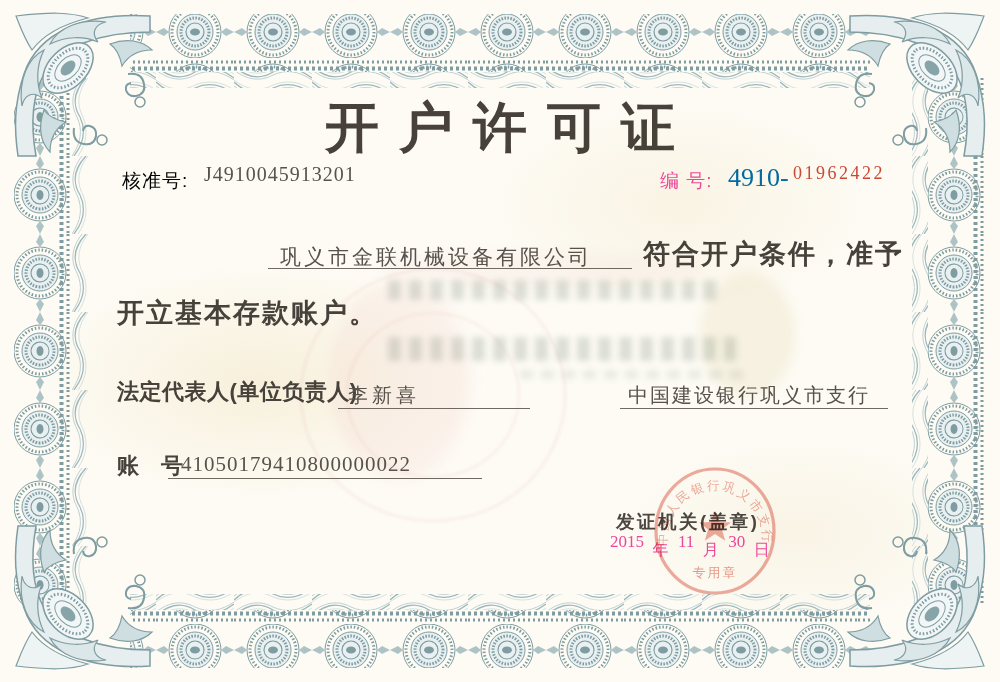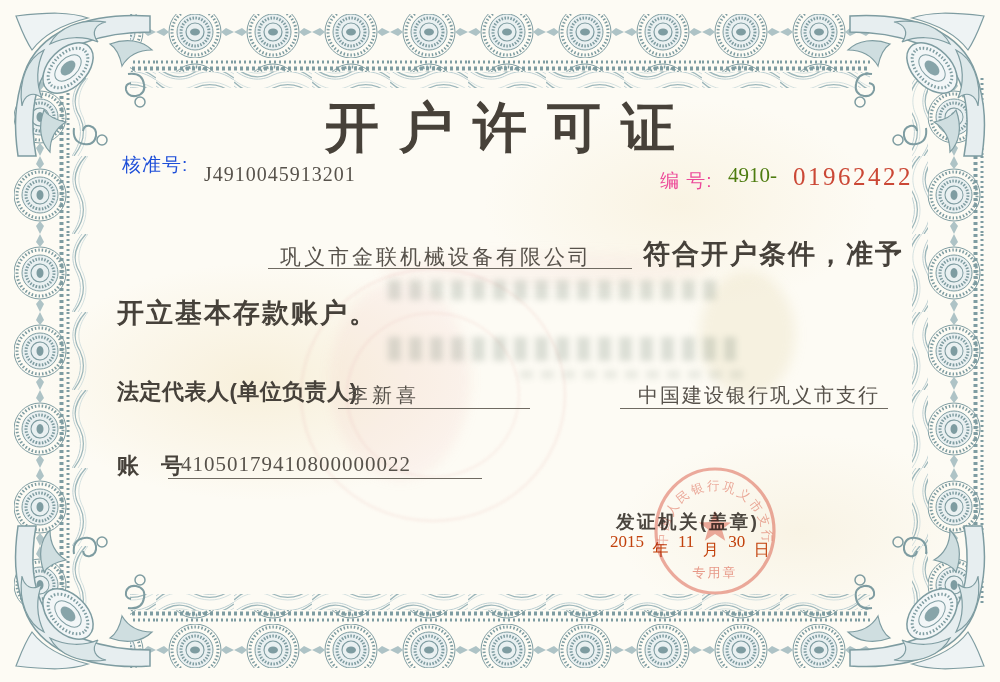--- a/index.html
+++ b/index.html
@@ -18,21 +18,21 @@
   .big{font-size:27px;letter-spacing:2px;}
   
   .ghost{position:absolute;filter:blur(3px);opacity:.38;
          background:repeating-linear-gradient(90deg, rgba(96,116,100,.55) 0 13px, rgba(96,116,100,0) 13px 21px);}
   
   .wm-ring{position:absolute;border-radius:50%;filter:blur(1.5px);}
   .wm-blob{position:absolute;border-radius:50%;filter:blur(6px);}
   .titleTxt{width:100%;text-align:center;font-family:"Liberation Serif",serif;
             font-size:54px;font-weight:700;color:#474139;letter-spacing:20px;text-indent:20px;}
   .seal{mix-blend-mode:multiply;}
-  .dateRow span{display:inline-block;position:relative;color:#c2410c;}
+  .dateRow span{display:inline-block;position:relative;color:#ec4899;}
   .dnum{font-family:"Liberation Serif",serif;font-size:17px;top:-5px;}
   .dunit{font-size:16px;top:3px;margin:0 5px 0 4px;}
 </style>
 </head>
 <body>
 
 <div class="stage">
   <div class="paper"></div>
 
   <svg class="abs" style="left:0;top:0;" width="1000" height="682" viewBox="0 0 1000 682">
@@ -103,38 +103,38 @@
   <div class="wm-ring" style="left:346px;top:312px;width:170px;height:162px;border:2px solid rgba(224,150,150,.13);"></div>
   <div class="wm-blob" style="left:330px;top:280px;width:140px;height:200px;background:rgba(233,166,166,.10);"></div>
   <div class="wm-blob" style="left:700px;top:272px;width:95px;height:125px;background:rgba(212,192,122,.16);"></div>
   <div class="wm-blob" style="left:380px;top:252px;width:330px;height:34px;background:rgba(233,166,166,.08);"></div>
   <div class="ghost" style="left:388px;top:280px;width:330px;height:20px;"></div>
   <div class="ghost" style="left:388px;top:337px;width:348px;height:24px;"></div>
   <div class="ghost" style="left:520px;top:370px;width:230px;height:9px;opacity:.22;"></div>
 
   <div class="abs titleTxt" style="left:0;top:92px;">开户许可证</div>
 
-  <div class="abs" style="left:122px;top:152px;font-size:19px;color:#1d4ed8;letter-spacing:1px;">核准号:</div>
+  <div class="abs" style="left:122px;top:168px;font-size:19px;color:#000000;letter-spacing:1px;">核准号:</div>
   <div class="abs val" style="left:204px;top:163px;font-size:20px;letter-spacing:1px;">J4910045913201</div>
 
   <div class="abs" style="left:660px;top:168px;font-size:19px;color:#ec4899;letter-spacing:1px;">编 号:</div>
-  <div class="abs val" style="left:728px;top:163px;font-size:21px;color:#4d7c0f;">4910-</div>
-  <div class="abs val" style="left:793px;top:163px;font-size:25px;color:#cb4836;letter-spacing:2.5px;">01962422</div>
+  <div class="abs val" style="left:728px;top:163px;font-size:26px;color:#0369a1;">4910-</div>
+  <div class="abs val" style="left:793px;top:163px;font-size:18px;color:#cb4836;letter-spacing:2.5px;">01962422</div>
 
   <div class="abs val" style="left:280px;top:243px;font-size:21px;letter-spacing:3px;">巩义市金联机械设备有限公司</div>
   <div class="uline" style="left:268px;top:268px;width:364px;"></div>
   <div class="abs lbl big" style="left:643px;top:236px;">符合开户条件，准予</div>
 
   <div class="abs lbl big" style="left:117px;top:295px;">开立基本存款账户。</div>
 
   <div class="abs lbl" style="left:117px;top:377px;font-size:22px;letter-spacing:0.5px;">法定代表人(单位负责人)</div>
   <div class="abs val" style="left:348px;top:382px;font-size:20px;letter-spacing:4px;">李新喜</div>
   <div class="uline" style="left:338px;top:408px;width:192px;"></div>
 
-  <div class="abs val" style="left:628px;top:382px;font-size:20px;letter-spacing:2px;margin-left:10px;">中国建设银行巩义市支行</div>
+  <div class="abs val" style="left:628px;top:382px;font-size:20px;letter-spacing:2px;">中国建设银行巩义市支行</div>
   <div class="uline" style="left:620px;top:408px;width:268px;"></div>
 
   <div class="abs lbl" style="left:117px;top:451px;font-size:22px;">账　号</div>
   <div class="abs val" style="left:181px;top:452px;font-size:21px;letter-spacing:1px;">41050179410800000022</div>
   <div class="uline" style="left:168px;top:478px;width:314px;"></div>
 
   <div class="abs" style="left:616px;top:509px;font-size:18.5px;font-weight:600;color:#4b463f;letter-spacing:2.5px;">发证机关(盖章)</div>
   <div class="abs dateRow" style="left:610px;top:537px;font-size:16px;">
     <span class="dnum">2015</span>
     <span class="dunit">年</span>

